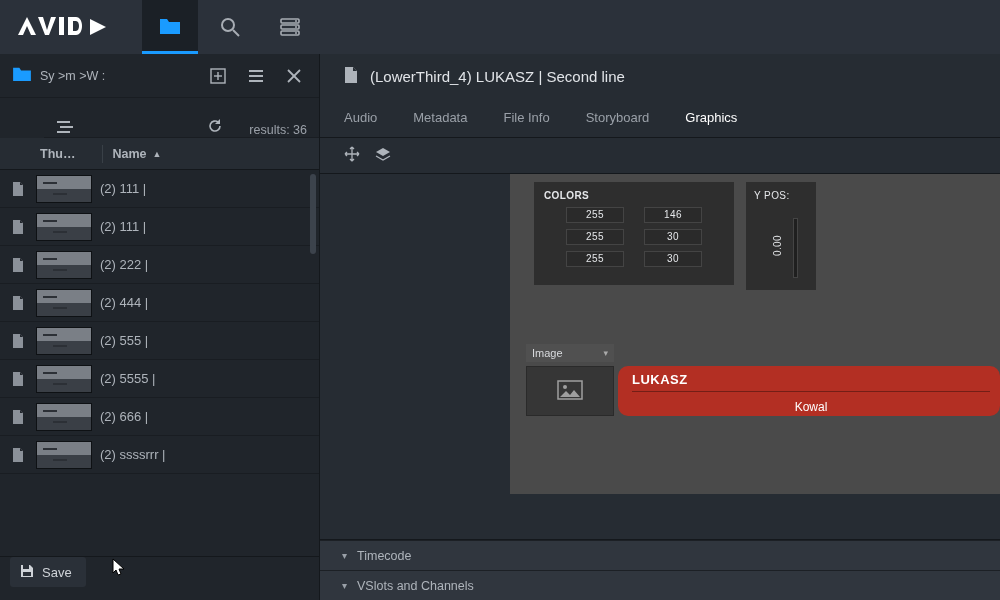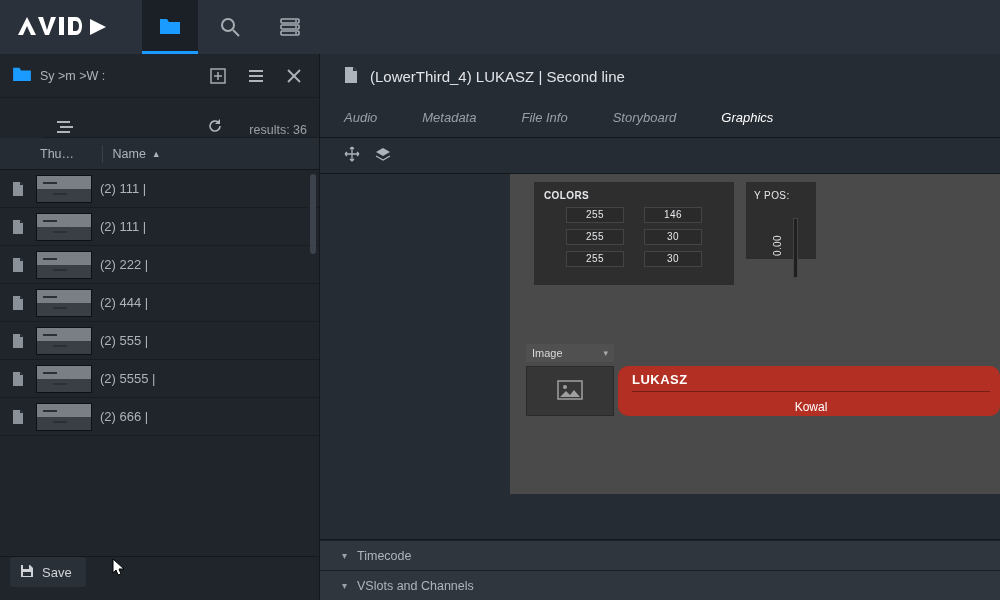--- a/index.html
+++ b/index.html
@@ -74,20 +74,21 @@
   }
   .meta-row .spacer { flex:1; }
   .meta-row .results { color:#9aa0a8; font-size:12.5px; }
 
   .col-head {
     height: 32px;
     background:#262c33;
     display:flex; align-items:center;
     border-bottom:1px solid #14181c;
     font-size:12.5px;
+    font-weight:bold;
   }
   .col-head .c1 { width: 36px; }
   .col-head .c2 { width: 66px; padding-left:4px; }
   .col-head .c3 { flex:1; display:flex; align-items:center; gap:6px; }
   .col-head .sep { width:1px; height:18px; background:#394047; }
 
   .list {
     flex:1;
     overflow:hidden;
     position:relative;
@@ -146,23 +147,22 @@
     height: 44px;
     display:flex; align-items:center;
     padding-left: 24px; gap:12px;
     color:#e1e4e8;
     font-size:15px;
   }
   .tabs {
     height: 40px;
     display:flex; align-items:center;
     padding-left: 24px;
-    gap: 45px;
+    gap: 36px;
     border-bottom:1px solid #14181c;
-    font-style:italic;
   }
   .tab { cursor:pointer; font-size:13px; color:#9aa0a8;}
   .tab.active { color:#ffffff; }
   .tool-row {
     height: 36px;
     display:flex; align-items:center;
     padding-left: 24px; gap:14px;
     border-bottom:1px solid #14181c;
   }
   .gfx-area {
@@ -194,21 +194,21 @@
     background:#2a2a2a;
     border:1px solid #444;
     text-align:center;
     line-height:14px;
     font-size:10px;
     color:#e5e7ea;
   }
   .ypos-box {
     position:absolute;
     top:8px; left:426px;
-    width: 70px; height:77px;
+    width: 70px; height:108px;
     background:#2e2e2e;
     padding:8px;
     font-size:10px;
     letter-spacing:.4px;
     color:#e5e7ea;
   }
   .ypos-box .track {
     position:absolute; right:18px; top:36px;
     width:5px; height:60px;
     background:#1f1f1f; border:1px solid #444;
@@ -440,20 +440,30 @@
           <div class="row">
             <span class="c1">
               <svg width="12" height="14" viewBox="0 0 12 14">
                 <path fill="#8b9199" d="M1 0h7l3 3v11H1z"></path>
                 <path fill="#20252b" d="M8 0v3h3"></path>
               </svg>
             </span>
             <span class="thumb"></span>
             <span class="name">(2) 666 |</span>
           </div>
+          <div class="row">
+            <span class="c1">
+              <svg width="12" height="14" viewBox="0 0 12 14">
+                <path fill="#8b9199" d="M1 0h7l3 3v11H1z"></path>
+                <path fill="#20252b" d="M8 0v3h3"></path>
+              </svg>
+            </span>
+            <span class="thumb"></span>
+            <span class="name">(2) ssssrrr |</span>
+          </div>
         </div>
     </div>
 
     <div class="left-foot">
       <div class="save-btn">
         <span>
           <svg width="14" height="14" viewBox="0 0 14 14">
               <path fill="#cfd3d8" d="M1 1h9l3 3v9H1z"></path>
               <rect x="3" y="1" width="6" height="4" fill="#2a3038"></rect>
               <rect x="3" y="8" width="8" height="4" fill="#2a3038"></rect>

